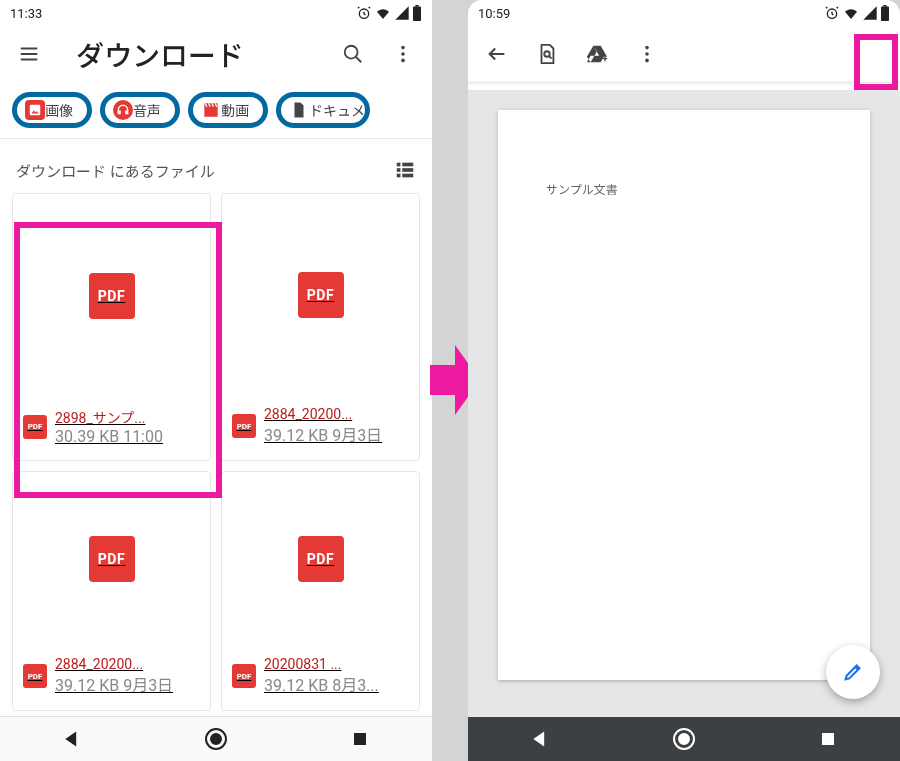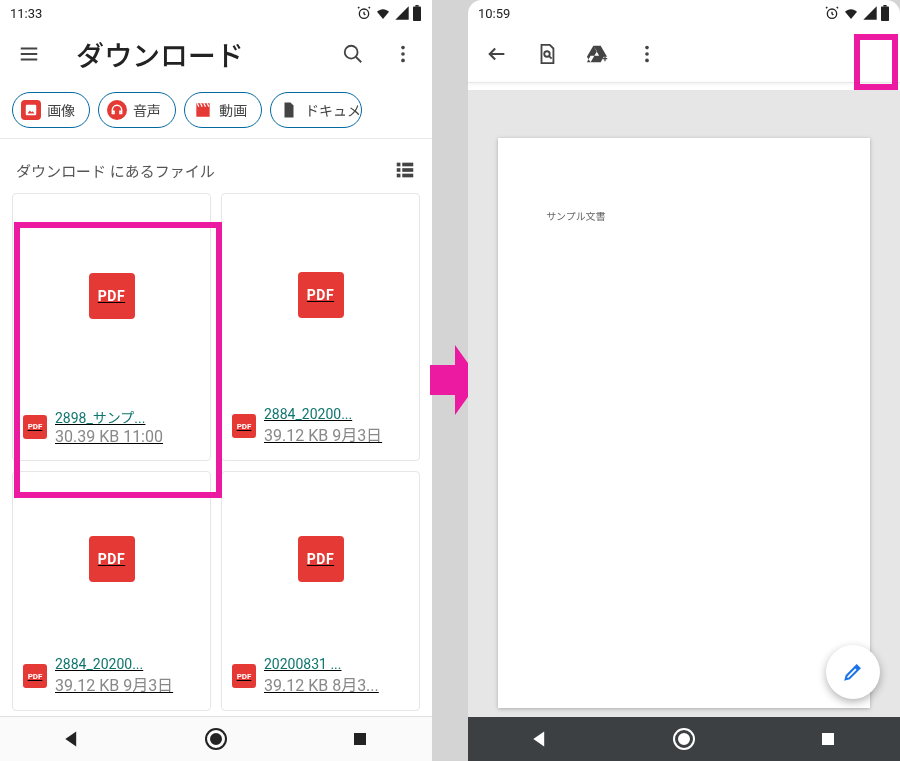--- a/index.html
+++ b/index.html
@@ -12,46 +12,46 @@
 .status-bar { height: 26px; display: flex; align-items: center; justify-content: space-between; padding: 0 10px; font-size: 13px; color: #222; }
 .status-icons { display: flex; align-items: center; gap: 2px; }
 
 .app-bar { height: 56px; display: flex; align-items: center; padding: 0 8px; gap: 8px; }
 .app-title { font-size: 28px; font-weight: 500; flex: 1; color: #222; margin-left: 18px; }
 .icon-btn { width: 42px; height: 42px; display: flex; align-items: center; justify-content: center; color: #555; cursor: pointer; border-radius: 50%; }
 
 .divider { height: 1px; background: #e8e8e8; }
 
 .chips { display: flex; gap: 8px; padding: 10px 12px; overflow: hidden; }
-.chip { display: flex; align-items: center; gap: 6px; height: 36px; padding: 0 14px 0 8px; border: 1px solid #0369a1; border-radius: 18px; font-size: 14px; color: #444; flex: 0 0 auto; }
+.chip { display: flex; align-items: center; height: 36px; padding: 0 14px 0 8px; border: 5px solid #0369a1; border-radius: 18px; font-size: 14px; color: #444; flex: 0 0 auto; }
 .chip-icon { width: 20px; height: 20px; border-radius: 4px; display: flex; align-items: center; justify-content: center; }
 
 .section-head { display: flex; align-items: center; justify-content: space-between; padding: 20px 16px 12px; }
 .section-label { font-size: 15px; color: #555; }
 
 .grid { display: grid; grid-template-columns: 1fr 1fr; gap: 10px; padding: 0 12px; }
 .tile { border: 1px solid #e6e6e6; border-radius: 4px; background: #fff; overflow: hidden; height: 268px; display: flex; flex-direction: column; text-decoration: underline; }
 .tile-preview { flex: 1; display: flex; align-items: center; justify-content: center; }
 .pdf-badge { width: 46px; height: 46px; background: #e53935; color: #fff; font-weight: 700; font-size: 14px; display: flex; align-items: center; justify-content: center; border-radius: 4px; letter-spacing: 0.5px; }
 .tile-meta { display: flex; align-items: center; gap: 8px; padding: 10px 10px 14px; }
 .pdf-badge-sm { width: 24px; height: 24px; background: #e53935; color: #fff; font-weight: 700; font-size: 8px; display: flex; align-items: center; justify-content: center; border-radius: 3px; flex: 0 0 auto; }
-.tile-name { font-size: 14px; color: #0f766e; white-space: nowrap; overflow: hidden; text-overflow: ellipsis; }
+.tile-name { font-size: 14px; color: #b91c1c; white-space: nowrap; overflow: hidden; text-overflow: ellipsis; }
 .tile-sub { font-size: 16px; color: #888; white-space: nowrap; }
 .tile-text { min-width: 0; flex: 1; }
 
 .highlight-box { position: absolute; border: 6px solid #ec1aa0; pointer-events: none; }
 
 .arrow { position: absolute; left: 430px; top: 340px; width: 50px; height: 80px; }
 
 .nav-bar { position: absolute; bottom: 0; left: 0; right: 0; height: 44px; background: #fafafa; display: flex; align-items: center; justify-content: space-around; box-shadow: 0 -1px 0 #e0e0e0; }
 .nav-bar.dark { background: #3c4043; color: #fff; box-shadow: none; }
 .nav-btn { width: 28px; height: 28px; display: flex; align-items: center; justify-content: center; }
 
 .viewer-body { background: #e6e6e6; position: absolute; top: 90px; bottom: 44px; left: 0; right: 0; display: flex; align-items: flex-start; justify-content: center; padding: 20px; }
-.page { width: 372px; height: 570px; background: #fff; box-shadow: 0 1px 4px rgba(0,0,0,.25); padding: 70px 48px; font-size: 10px; color: #666; margin-top: 28px; }
+.page { width: 372px; height: 570px; background: #fff; box-shadow: 0 1px 4px rgba(0,0,0,.25); padding: 70px 48px; font-size: 12px; color: #666; }
 
 .fab { position: absolute; right: 20px; bottom: 62px; width: 54px; height: 54px; border-radius: 50%; background: #fff; box-shadow: 0 3px 8px rgba(0,0,0,.3); display: flex; align-items: center; justify-content: center; }
 
 svg { display: block; }
 </style>
 </head>
 <body>
 
 <div class="phone left">
 

